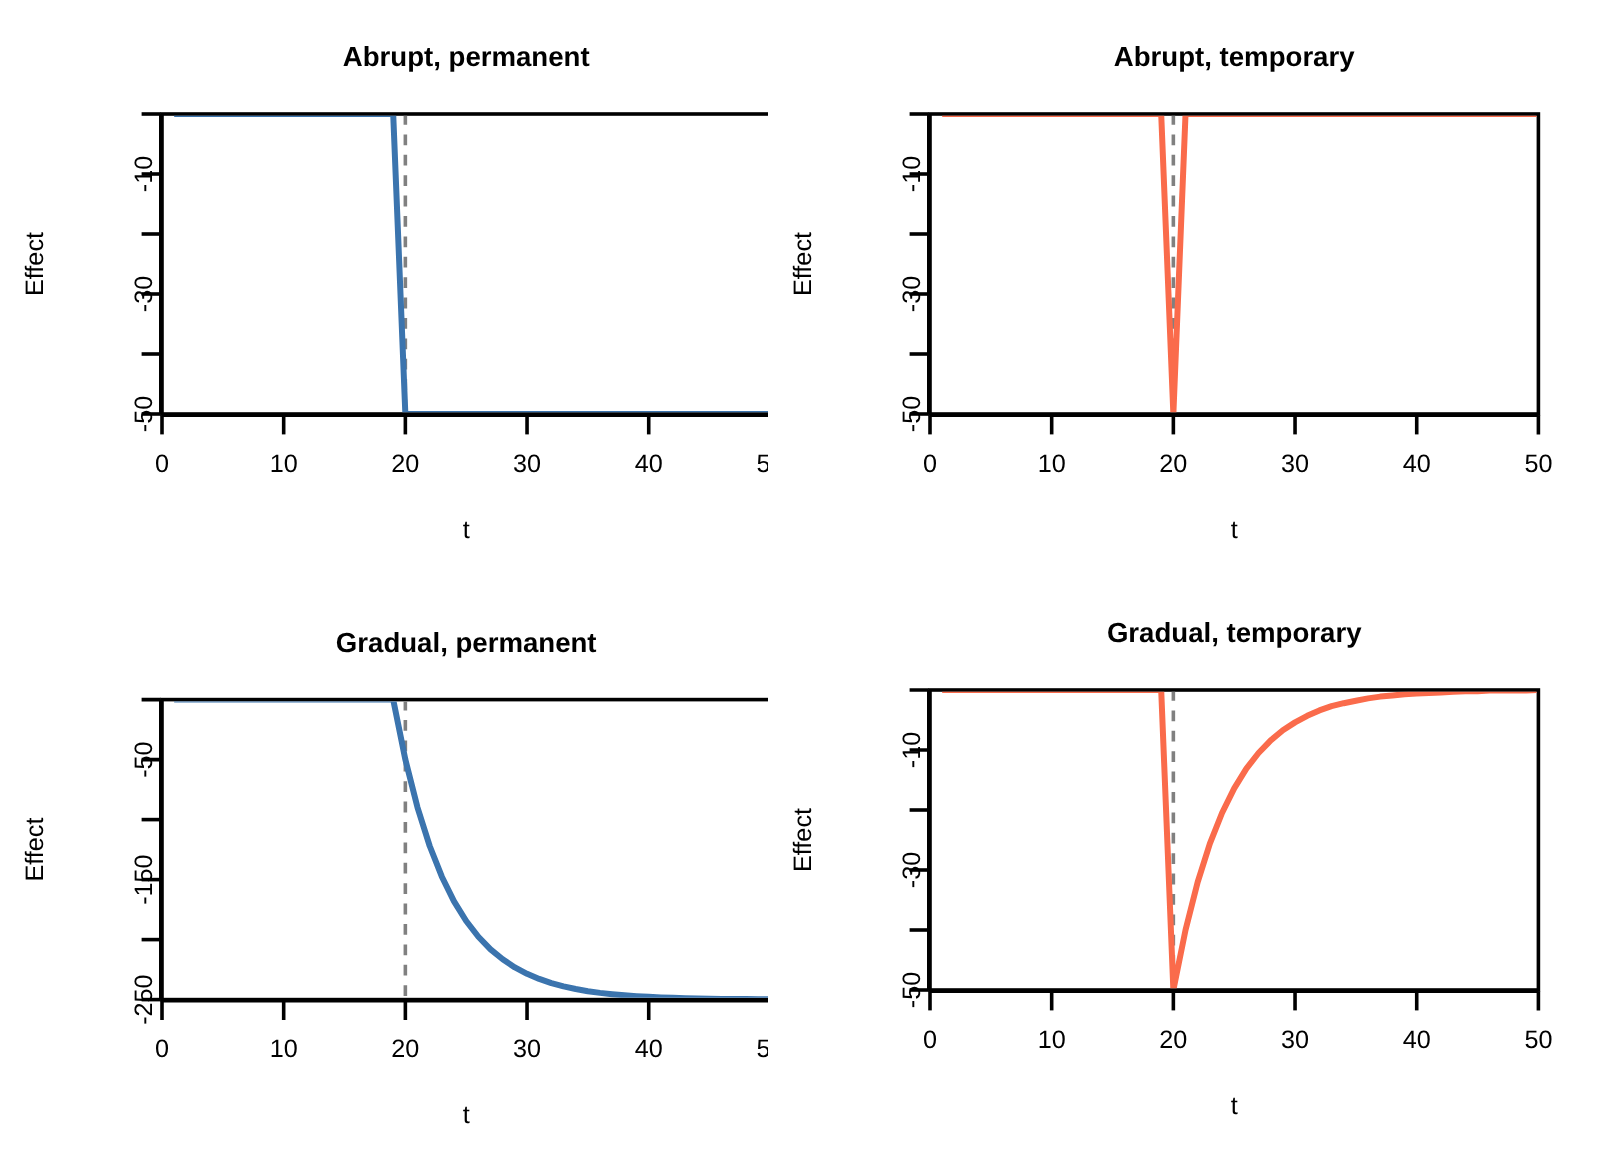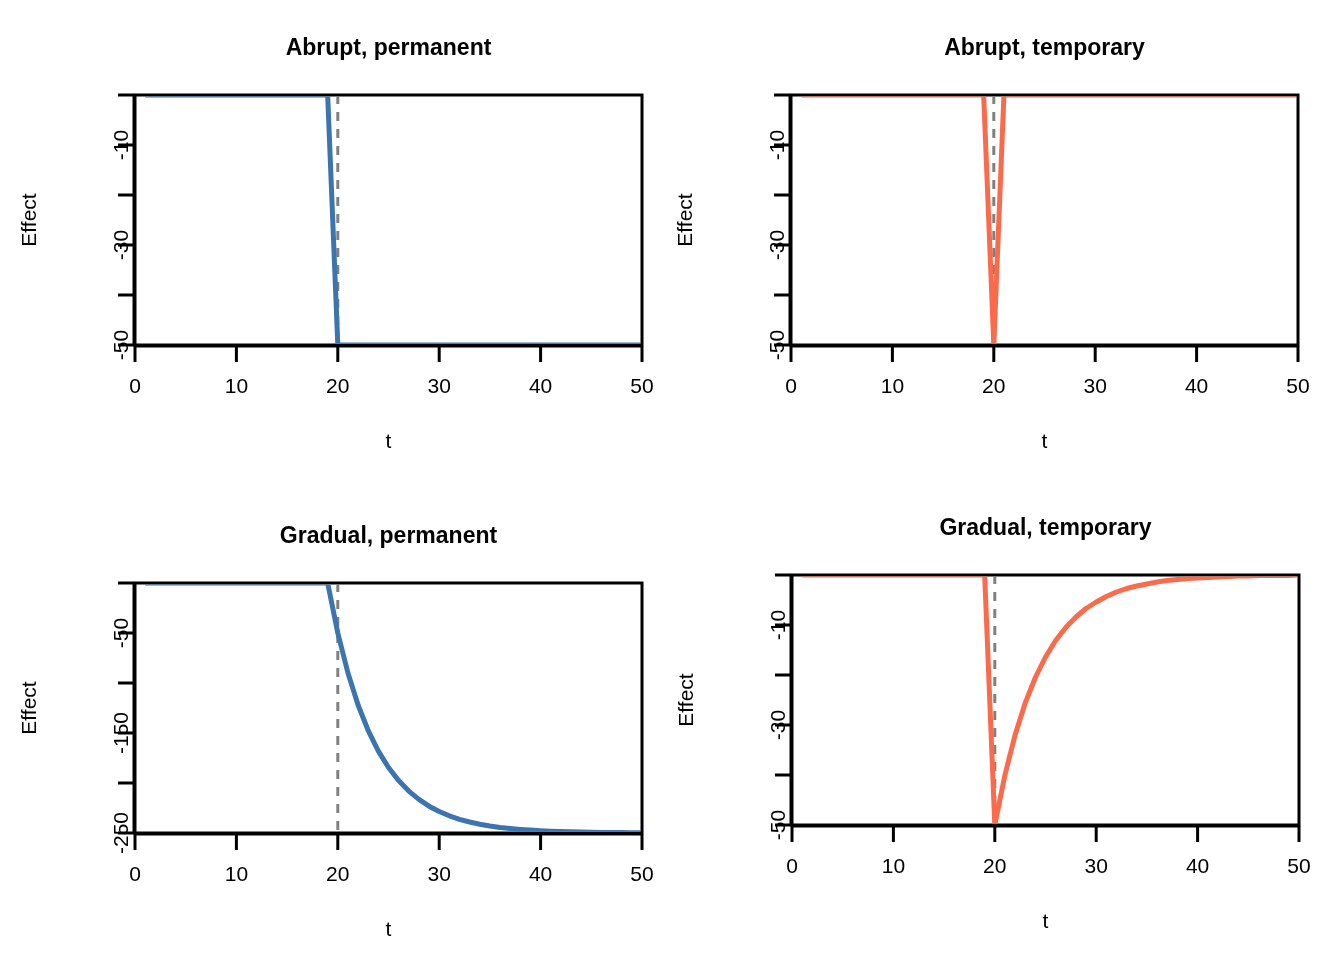--- a/index.html
+++ b/index.html
@@ -114,21 +114,21 @@
           <clipPath id="clip-abrupt-permanent">
             <rect x="136.5" y="96.5" width="504" height="247"></rect>
           </clipPath>
         </defs>
         <g clip-path="url(#clip-abrupt-permanent)">
           <line x1="337.8" y1="95" x2="337.8" y2="345" class="event-line" stroke="#808080"></line>
           <polyline points="145.14,95.00 155.28,95.00 165.42,95.00 175.56,95.00 185.70,95.00 195.84,95.00 205.98,95.00 216.12,95.00 226.26,95.00 236.40,95.00 246.54,95.00 256.68,95.00 266.82,95.00 276.96,95.00 287.10,95.00 297.24,95.00 307.38,95.00 317.52,95.00 327.66,95.00 337.80,345.00 347.94,345.00 358.08,345.00 368.22,345.00 378.36,345.00 388.50,345.00 398.64,345.00 408.78,345.00 418.92,345.00 429.06,345.00 439.20,345.00 449.34,345.00 459.48,345.00 469.62,345.00 479.76,345.00 489.90,345.00 500.04,345.00 510.18,345.00 520.32,345.00 530.46,345.00 540.60,345.00 550.74,345.00 560.88,345.00 571.02,345.00 581.16,345.00 591.30,345.00 601.44,345.00 611.58,345.00 621.72,345.00 631.86,345.00 642.00,345.00" class="series-line" stroke="#3b74ae"></polyline>
         </g>
       </svg>
     </div>
-  <div class="panel" style="left:656px; top:0px;">
+  <div class="panel" style="left:640px; top:0px;">
       <svg width="672" height="480" viewBox="0 0 672 480" class="panel-svg">
         <text x="388.5" y="55" class="panel-title">Abrupt, temporary</text>
         <rect x="135" y="95" width="507" height="250" class="plot-box"></rect>
         <line x1="134" y1="95" x2="134" y2="345" class="axis-line"></line>
         <line x1="134" y1="95" x2="118" y2="95" class="tick-mark"></line>
         <line x1="134" y1="145" x2="118" y2="145" class="tick-mark"></line>
         <text x="0" y="0" transform="translate(109,145) rotate(-90)" text-anchor="middle" dominant-baseline="text-before-edge" class="tick-label">-10</text>
         <line x1="134" y1="195" x2="118" y2="195" class="tick-mark"></line>
         <line x1="134" y1="245" x2="118" y2="245" class="tick-mark"></line>
         <text x="0" y="0" transform="translate(109,245) rotate(-90)" text-anchor="middle" dominant-baseline="text-before-edge" class="tick-label">-30</text>
@@ -194,21 +194,21 @@
           <clipPath id="clip-gradual-permanent">
             <rect x="136.5" y="96.5" width="504" height="247"></rect>
           </clipPath>
         </defs>
         <g clip-path="url(#clip-gradual-permanent)">
           <line x1="337.8" y1="95" x2="337.8" y2="345" class="event-line" stroke="#808080"></line>
           <polyline points="145.14,95.00 155.28,95.00 165.42,95.00 175.56,95.00 185.70,95.00 195.84,95.00 205.98,95.00 216.12,95.00 226.26,95.00 236.40,95.00 246.54,95.00 256.68,95.00 266.82,95.00 276.96,95.00 287.10,95.00 297.24,95.00 307.38,95.00 317.52,95.00 327.66,95.00 337.80,145.00 347.94,185.00 358.08,217.00 368.22,242.60 378.36,263.10 388.50,279.50 398.64,292.60 408.78,303.10 418.92,311.40 429.06,318.20 439.20,323.50 449.34,327.80 459.48,331.30 469.62,334.00 479.76,336.20 489.90,338.00 500.04,339.40 510.18,340.50 520.32,341.40 530.46,342.10 540.60,342.70 550.74,343.20 560.88,343.50 571.02,343.80 581.16,344.10 591.30,344.30 601.44,344.40 611.58,344.50 621.72,344.60 631.86,344.70 642.00,344.80" class="series-line" stroke="#3b74ae"></polyline>
         </g>
       </svg>
     </div>
-  <div class="panel" style="left:657px; top:480px;">
+  <div class="panel" style="left:640px; top:480px;">
       <svg width="672" height="480" viewBox="0 0 672 480" class="panel-svg">
         <text x="388.5" y="55" class="panel-title">Gradual, temporary</text>
         <rect x="135" y="95" width="507" height="250" class="plot-box"></rect>
         <line x1="134" y1="95" x2="134" y2="345" class="axis-line"></line>
         <line x1="134" y1="95" x2="118" y2="95" class="tick-mark"></line>
         <line x1="134" y1="145" x2="118" y2="145" class="tick-mark"></line>
         <text x="0" y="0" transform="translate(109,145) rotate(-90)" text-anchor="middle" dominant-baseline="text-before-edge" class="tick-label">-10</text>
         <line x1="134" y1="195" x2="118" y2="195" class="tick-mark"></line>
         <line x1="134" y1="245" x2="118" y2="245" class="tick-mark"></line>
         <text x="0" y="0" transform="translate(109,245) rotate(-90)" text-anchor="middle" dominant-baseline="text-before-edge" class="tick-label">-30</text>

